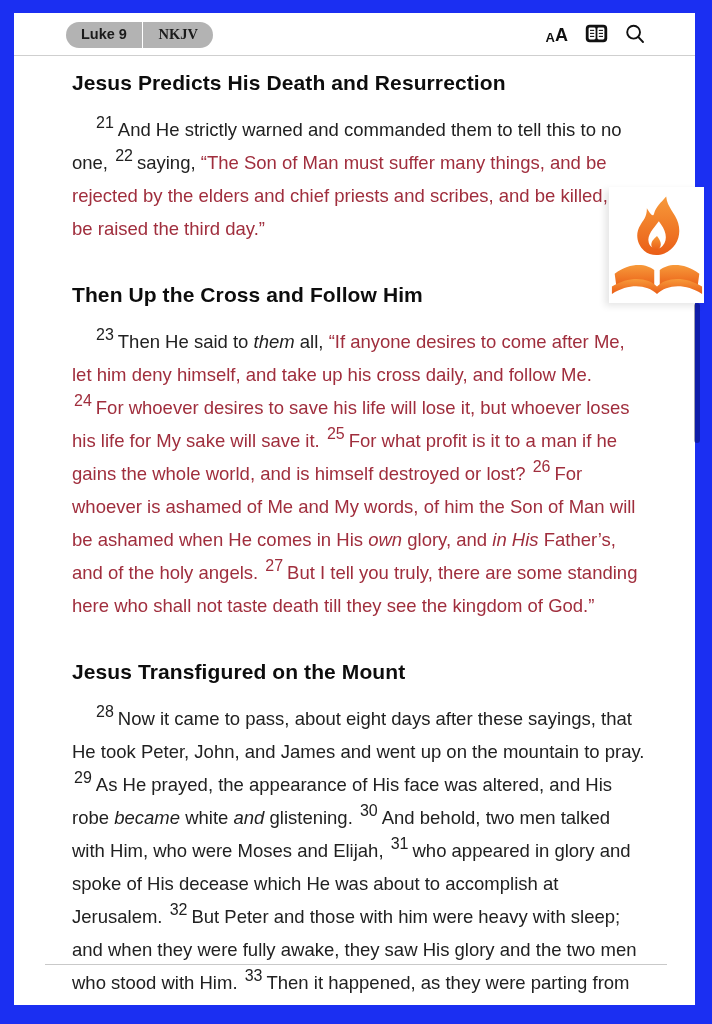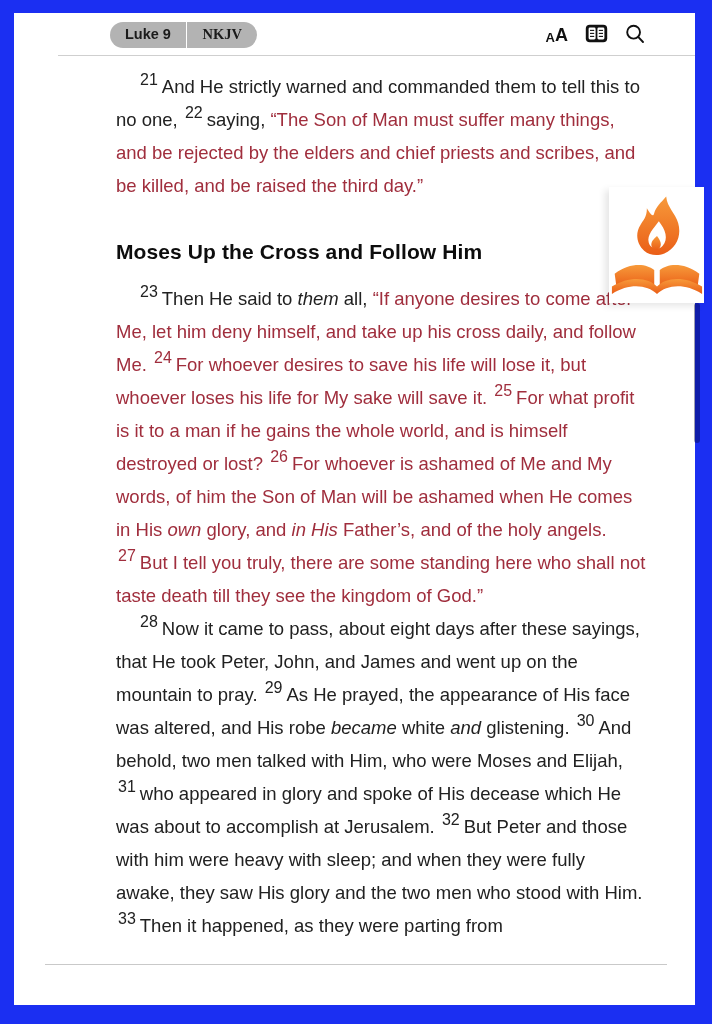--- a/index.html
+++ b/index.html
@@ -7,21 +7,20 @@
   .frame{
     position:relative;
     width:712px;height:1024px;
     background:var(--frame-blue,#1B2FF2);
     font-family:"Liberation Sans",sans-serif;
     overflow:hidden;
   }
   .page{
     position:absolute;left:14px;top:13px;width:681px;height:992px;
     background:#ffffff;
-    padding-left:44px;
   }
   
   .toolbar{
     height:43px;
     display:flex;align-items:center;justify-content:space-between;
     padding:2px 50px 0 52px;
     border-bottom:1px solid #cfcfcf;
     background:#fff;
   }
   .pill{display:flex;}
@@ -122,23 +121,25 @@
             <svg width="20" height="20" viewBox="0 0 20 20" fill="none">
               <circle cx="8.6" cy="8.2" r="6.4" stroke="#111" stroke-width="1.9"></circle>
               <line x1="13.4" y1="13.2" x2="18" y2="18" stroke="#111" stroke-width="1.9" stroke-linecap="round"></line>
             </svg>
           </span>
         </button>
       </div>
     </header>
 
     <main id="content">
+        <h2 class="section-heading">Jesus Predicts His Death and Resurrection</h2>
         <p class="verse-paragraph"><sup class="verse-num ink">21</sup><span class="ink">And He strictly warned and commanded them to tell this to no one, </span><sup class="verse-num ink">22</sup><span class="ink">saying, </span><span class="red">“The Son of Man must suffer many things, and be rejected by the elders and chief priests and scribes, and be killed, and be raised the third day.”</span></p>
-        <h2 class="section-heading">Moses Up the Cross and Follow Him</h2>
+        <h2 class="section-heading">Then Up the Cross and Follow Him</h2>
         <p class="verse-paragraph"><sup class="verse-num ink">23</sup><span class="ink">Then He said to </span><span class="ink it">them</span><span class="ink"> all, </span><span class="red">“If anyone desires to come after Me, let him deny himself, and take up his cross daily, and follow Me. </span><sup class="verse-num red">24</sup><span class="red">For whoever desires to save his life will lose it, but whoever loses his life for My sake will save it. </span><sup class="verse-num red">25</sup><span class="red">For what profit is it to a man if he gains the whole world, and is himself destroyed or lost? </span><sup class="verse-num red">26</sup><span class="red">For whoever is ashamed of Me and My words, of him the Son of Man will be ashamed when He comes in His </span><span class="red it">own</span><span class="red"> glory, and </span><span class="red it">in His</span><span class="red"> Father’s, and of the holy angels. </span><sup class="verse-num red">27</sup><span class="red">But I tell you truly, there are some standing here who shall not taste death till they see the kingdom of God.”</span></p>
+        <h2 class="section-heading">Jesus Transfigured on the Mount</h2>
         <p class="verse-paragraph"><sup class="verse-num ink">28</sup><span class="ink">Now it came to pass, about eight days after these sayings, that He took Peter, John, and James and went up on the mountain to pray. </span><sup class="verse-num ink">29</sup><span class="ink">As He prayed, the appearance of His face was altered, and His robe </span><span class="ink it">became</span><span class="ink"> white </span><span class="ink it">and</span><span class="ink"> glistening. </span><sup class="verse-num ink">30</sup><span class="ink">And behold, two men talked with Him, who were Moses and Elijah, </span><sup class="verse-num ink">31</sup><span class="ink">who appeared in glory and spoke of His decease which He was about to accomplish at Jerusalem. </span><sup class="verse-num ink">32</sup><span class="ink">But Peter and those with him were heavy with sleep; and when they were fully awake, they saw His glory and the two men who stood with Him. </span><sup class="verse-num ink">33</sup><span class="ink">Then it happened, as they were parting from</span></p>
       </main>
 
     <div class="bottom-divider"></div>
   </div>
 
   <div class="logo-box">
     <span>
       <svg width="92" height="108" viewBox="0 0 100 112">
         <defs>

